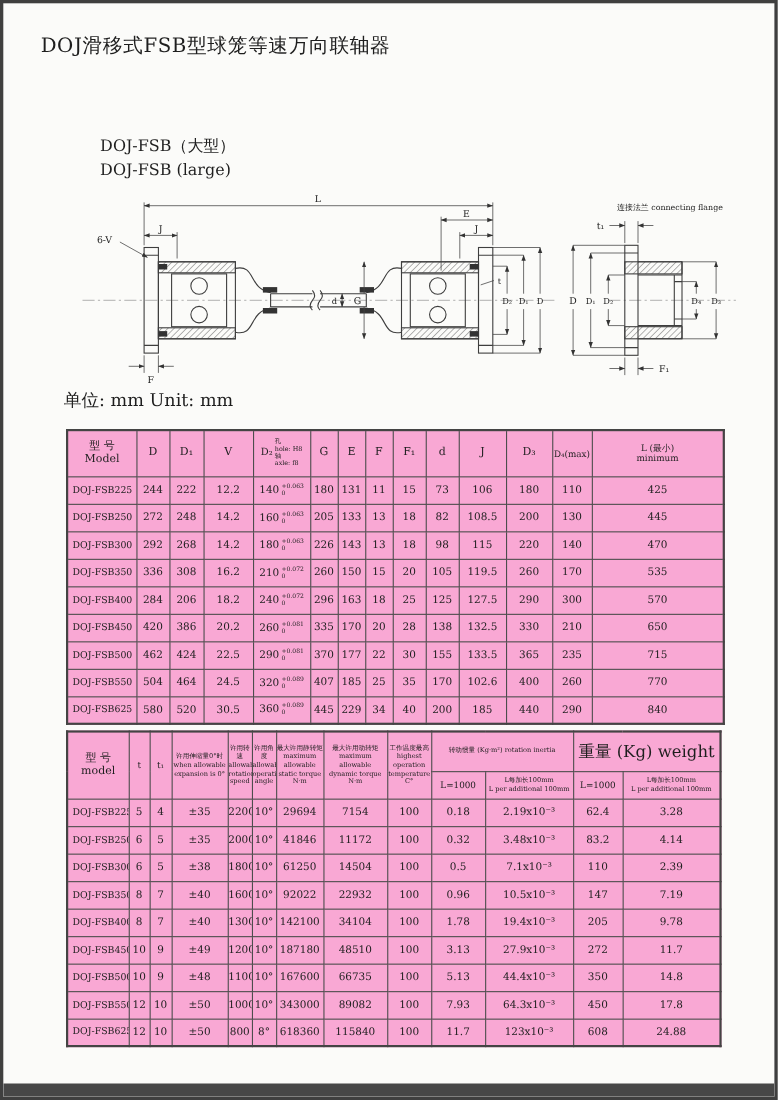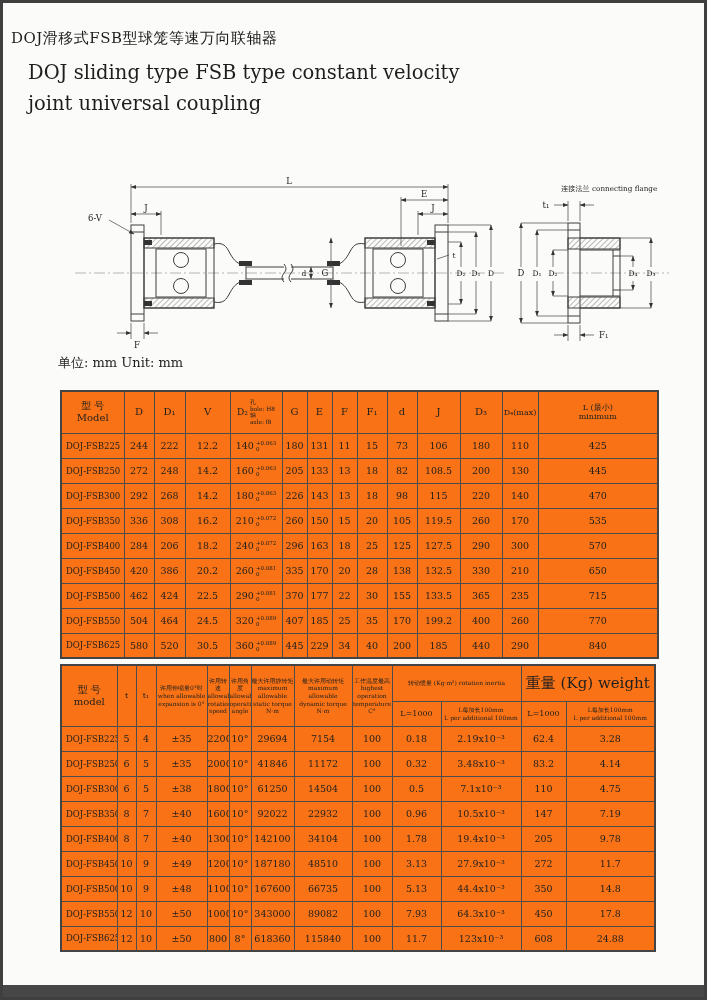--- a/index.html
+++ b/index.html
@@ -1,25 +1,25 @@
 <!DOCTYPE html>
 <html><head>
 <meta charset="utf-8">
 <style>
   *{margin:0;padding:0;box-sizing:border-box}
   html,body{width:707px;height:1000px}
   body{background:#d9d9d9;font-family:"DejaVu Serif","Liberation Serif",serif;color:#1e1e1e}
   .page{position:relative;width:707px;height:1000px;background:#fbfbf9;border:3px solid #3f3f3f;overflow:hidden}
   .bottom-band{position:absolute;left:0;bottom:0;width:100%;height:12px;background:#474747}
-  .title-zh{position:absolute;left:8px;top:26px;font-size:15px;letter-spacing:.5px;white-space:nowrap}
+  .title-zh{position:absolute;left:34px;top:26px;font-size:18px;letter-spacing:.5px;white-space:nowrap}
   .title-en{position:absolute;left:25px;top:54px;font-size:19.5px;line-height:31px;white-space:pre-line}
   .subtitle{position:absolute;left:88px;top:119px;font-size:14.5px;line-height:22px;white-space:pre-line}
   .drawing{position:absolute;left:22px;top:168px;width:662px;height:194px}
-  .unit-note{position:absolute;left:55px;top:351px;font-size:13px}
-  table{border-collapse:collapse;table-layout:fixed;background:#f97316}
+  .unit-note{position:absolute;left:55px;top:351px;font-size:16px}
+  table{border-collapse:collapse;table-layout:fixed;background:#f9a8d4}
   #table1{position:absolute;left:57px;top:387px;width:597px;border:2px solid #444}
   #table2{position:absolute;left:57px;top:661px;width:594px;border:2px solid #444}
   td,th{border:1px solid #4d4d4d;text-align:center;vertical-align:middle;font-weight:normal;overflow:hidden}
   th{white-space:pre-line}
   #table1 thead tr{height:42px}
   #table2 tr.group th{height:36px}
   #table2 tr.sub th{height:25px}
   tbody tr{height:25px}
   td{font-size:9.5px}
   td.model{text-align:left;padding-left:4px;font-size:8.5px;white-space:nowrap}
@@ -35,22 +35,22 @@
   .tolmain{font-size:9.5px;vertical-align:middle}
   .tolstack{display:inline-flex;flex-direction:column;font-size:5.5px;line-height:6px;margin-left:2px;text-align:left;vertical-align:middle}
   svg text{font-family:"DejaVu Serif",serif}
 </style>
 </head>
 <body>
 
 <div class="page">
 
   <div class="title-zh">DOJ滑移式FSB型球笼等速万向联轴器</div>
-  <div class="title-en">DOJ sliding type FSB type constant velocity
-joint universal coupling</div>
+  <div class="subtitle">DOJ-FSB（大型）
+DOJ-FSB (large)</div>
 
   <div class="drawing">
     <svg width="662" height="194" viewBox="0 0 662 194">
       <defs>
         <pattern id="hat" patternUnits="userSpaceOnUse" width="4" height="4" patternTransform="rotate(45)">
           <line x1="0" y1="0" x2="0" y2="4" stroke="#555" stroke-width="0.8"></line>
         </pattern>
         <marker id="ar" viewBox="0 0 10 10" refX="9" refY="5" markerWidth="8" markerHeight="8" orient="auto-start-reverse">
           <path d="M0,1.5 L9.5,5 L0,8.5 z" fill="#333"></path>
         </marker>
@@ -398,21 +398,21 @@
           <td>24.5</td>
           <td class="tolcell"><span class="tolmain">320</span><span class="tolstack">
               <span>+0.089</span>
               <span>0</span>
             </span></td>
           <td>407</td>
           <td>185</td>
           <td>25</td>
           <td>35</td>
           <td>170</td>
-          <td>199.2</td>
+          <td>102.6</td>
           <td>400</td>
           <td>260</td>
           <td>770</td>
         </tr>
         <tr>
           <td class="model">DOJ-FSB625</td>
           <td>580</td>
           <td>520</td>
           <td>30.5</td>
           <td class="tolcell"><span class="tolmain">360</span><span class="tolstack">
@@ -526,21 +526,21 @@
           <td>5</td>
           <td>±38</td>
           <td>1800</td>
           <td>10°</td>
           <td>61250</td>
           <td>14504</td>
           <td>100</td>
           <td>0.5</td>
           <td>7.1x10⁻³</td>
           <td>110</td>
-          <td>4.75</td>
+          <td>2.39</td>
         </tr>
         <tr>
           <td class="model">DOJ-FSB350</td>
           <td>8</td>
           <td>7</td>
           <td>±40</td>
           <td>1600</td>
           <td>10°</td>
           <td>92022</td>
           <td>22932</td>

